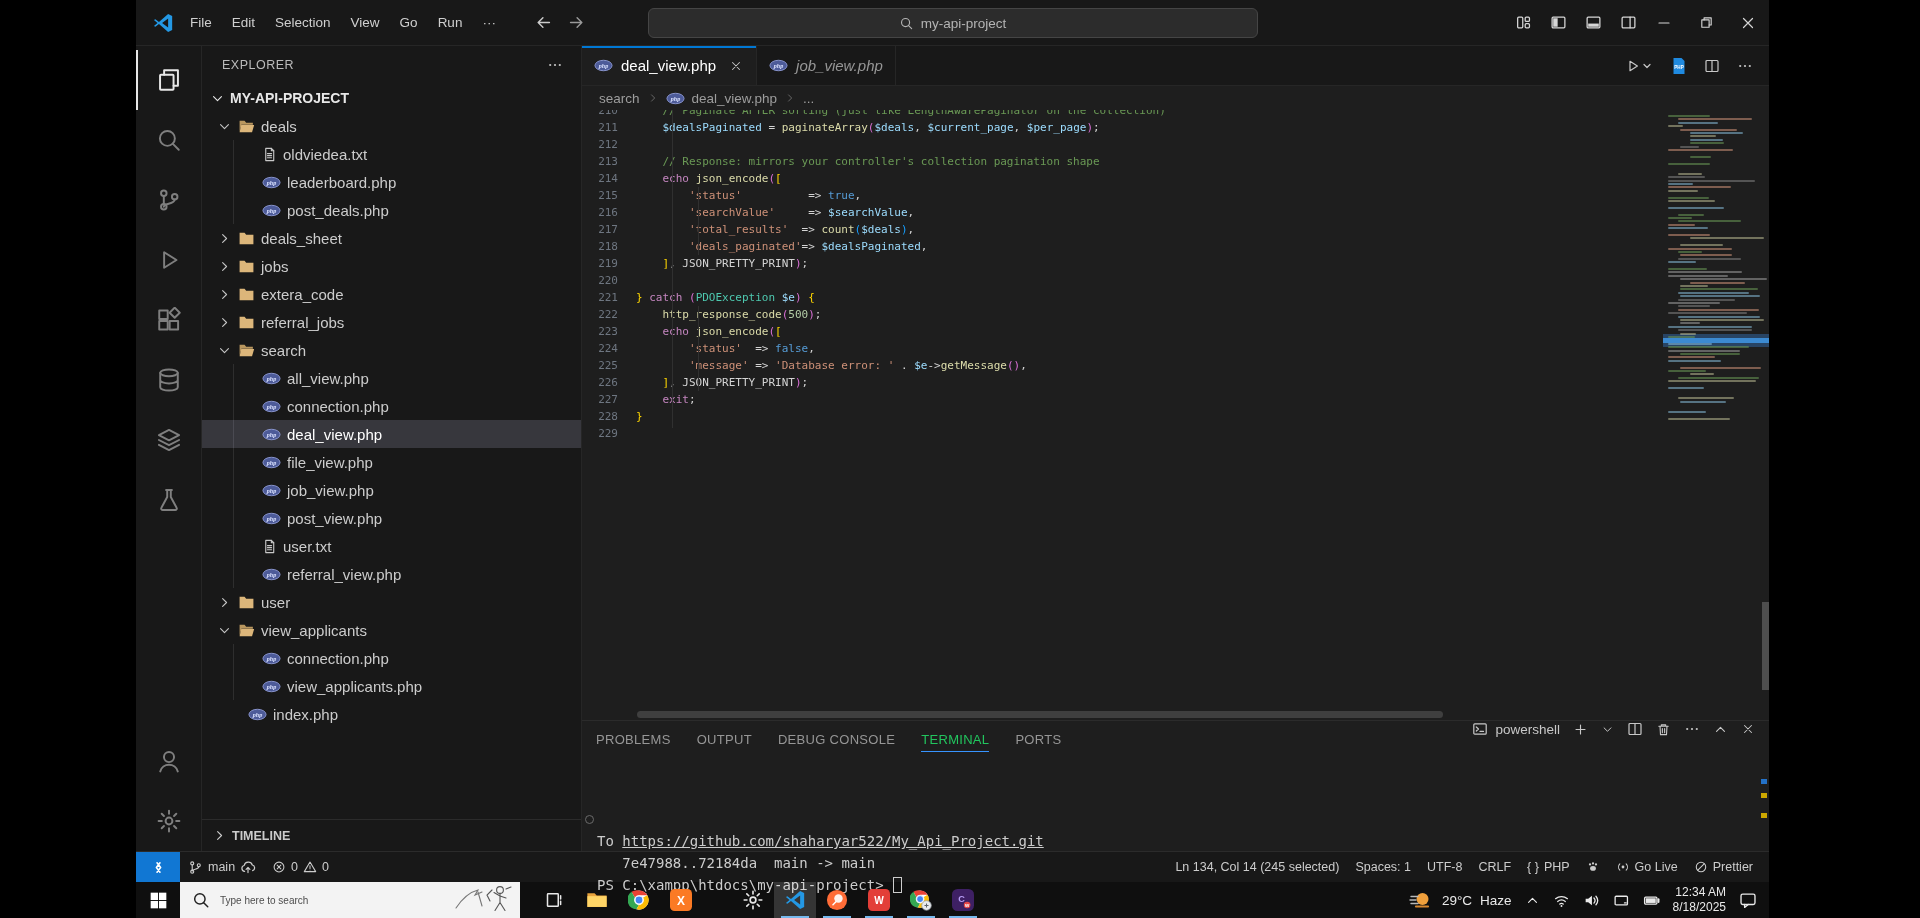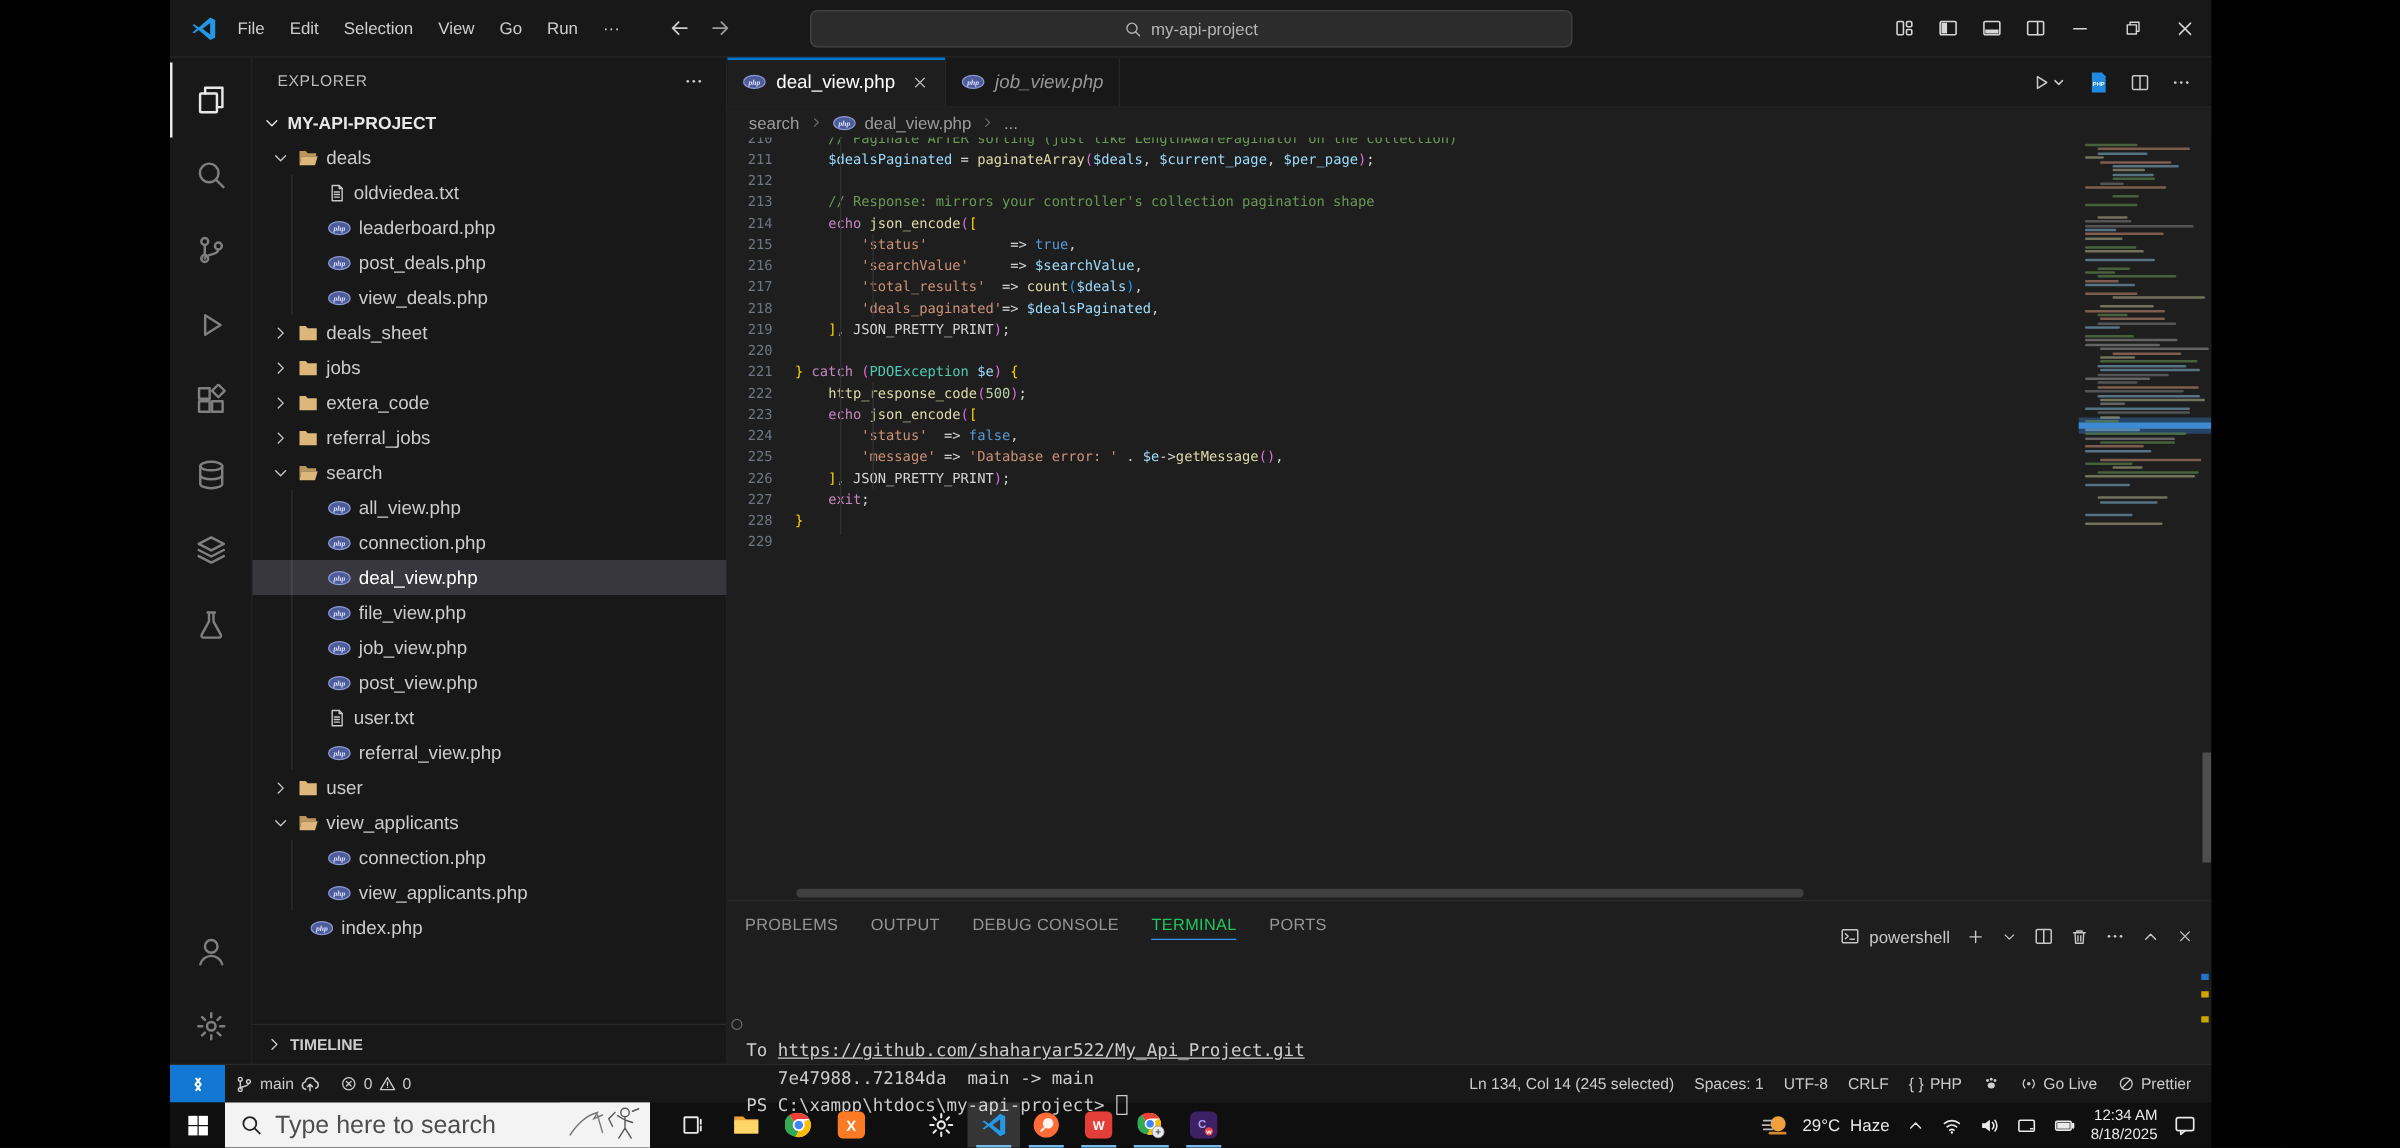--- a/index.html
+++ b/index.html
@@ -58,41 +58,41 @@
   .tok-pl{color:#d4d4d4}.tok-by{color:#ffd700}.tok-pb{color:#da70d6}.tok-bb{color:#179fff}
   .guide{position:absolute;width:1px;background:#303030}
   .minimap{position:absolute;right:0;top:0;bottom:0;width:106px}
   .mm-bar{position:absolute;height:2px;border-radius:1px}
   .mm-sel{position:absolute;left:0;right:0;top:224px;height:13px;background:rgba(56,124,204,0.40)}
   .mm-sel-core{position:absolute;left:0;right:0;top:228px;height:5px;background:#3f96e4;opacity:.85}
   .vthumb{position:absolute;right:0;top:492px;width:7px;height:88px;background:rgba(150,150,150,.40)}
   .hthumb{position:absolute;left:55px;bottom:2px;width:806px;height:7px;background:rgba(150,150,150,.28);border-radius:4px}
   
   .panel{height:131px;flex:none;border-top:1px solid #2b2b2b;background:#1e1e1e;display:flex;flex-direction:column;position:relative}
-  .panel-header{height:36px;flex:none;display:flex;align-items:flex-end;padding:0 14px;gap:20px}
+  .panel-header{height:36px;flex:none;display:flex;align-items:flex-start;padding:0 14px;gap:20px}
   .ptab{font-size:13px;color:#969696;height:100%;display:flex;align-items:center;position:relative;letter-spacing:.3px}
   .ptab.active{color:#22c55e}
   .ptab.active::after{content:'';position:absolute;left:0;right:0;bottom:5px;height:1.5px;background:#3794ff}
   .panel-right{margin-left:auto;display:flex;align-items:center;gap:13px;color:#c8c8c8;font-size:13.5px}
   .shell-chip{display:flex;align-items:center;gap:7px}
   .terminal{flex:1;position:relative;font-family:"DejaVu Sans Mono",monospace;font-size:14px;line-height:22px;color:#cccccc;padding:7px 0 0 15px;white-space:pre}
   .tline .link{text-decoration:underline}
   .term-cursor{display:inline-block;width:9px;height:16px;border:1px solid #cccccc;vertical-align:-3px;margin-left:1px}
   .term-dec{position:absolute;left:3px;top:58px;width:9px;height:9px;border:1.5px solid #6a6a6a;border-radius:50%}
   .rmark{position:absolute;right:2px;width:6px}
   
   .statusbar{height:31px;flex:none;background:#181818;border-top:1px solid #2b2b2b;display:flex;align-items:center;font-size:12.5px;color:#cccccc}
   .sb-remote{width:44px;height:100%;background:#1177d3;color:#fff;display:flex;align-items:center;justify-content:center;flex:none}
   .sb-item{display:flex;align-items:center;gap:5px;padding:0 8px;height:100%}
   .sb-right{margin-left:auto;display:flex;align-items:center;padding-right:8px}
   
   .taskbar{height:36px;flex:none;background:#0f0f0f;display:flex;align-items:center}
   .tb-start{width:44px;height:36px;display:flex;align-items:center;justify-content:center}
   .tb-search{width:340px;height:36px;background:#f3f3f3;display:flex;align-items:center;gap:10px;padding-left:12px;position:relative;flex:none}
-  .tb-search .ph{color:#4d4d4d;font-size:20px}
+  .tb-search .ph{color:#4d4d4d;font-size:10px}
   .tb-doodle{position:absolute;right:0;top:0;width:72px;height:36px}
   .tb-apps{display:flex;align-items:center;margin-left:14px}
   .tb-app{width:42px;height:36px;display:flex;align-items:center;justify-content:center;position:relative;color:#e8e8e8}
   .tb-app.gap{margin-left:30px}
   .tb-app.active{background:rgba(255,255,255,.16)}
   .tb-app.running::after{content:'';position:absolute;left:7px;right:7px;bottom:0;height:2px;background:#76b9ed}
   .tb-tray{margin-left:auto;display:flex;align-items:center;gap:13px;color:#eaeaea;font-size:13.5px;padding-right:12px}
   .tray-weather{display:flex;align-items:center;gap:8px}
   .tray-clock{text-align:right;font-size:12px;line-height:15px}
 </style>
@@ -328,30 +328,20 @@
           </div>
           <div class="trow lvl2">
             <span class="pad-file2"></span>
             <span class="ic">
               <svg width="19" height="13" viewBox="0 0 20 13">
                 <ellipse cx="10" cy="6.5" rx="9" ry="5.5" fill="#4d5b99" stroke="#8b97d0" stroke-width="1"></ellipse>
                 <text x="10" y="8.8" font-size="6.4" font-style="italic" font-weight="bold" fill="#dbe2ff" text-anchor="middle" font-family="Liberation Serif,serif">php</text>
               </svg>
             </span>
             <span>post_deals.php</span>
-          </div>
-          <div class="trow lvl2">
-            <span class="pad-file2"></span>
-            <span class="ic">
-              <svg width="19" height="13" viewBox="0 0 20 13">
-                <ellipse cx="10" cy="6.5" rx="9" ry="5.5" fill="#4d5b99" stroke="#8b97d0" stroke-width="1"></ellipse>
-                <text x="10" y="8.8" font-size="6.4" font-style="italic" font-weight="bold" fill="#dbe2ff" text-anchor="middle" font-family="Liberation Serif,serif">php</text>
-              </svg>
-            </span>
-            <span>view_deals.php</span>
           </div>
           <div class="trow">
             <span class="chev ic">
               <svg width="15" height="15" viewBox="0 0 16 16" fill="none" stroke="currentColor" stroke-width="1.2" stroke-linecap="round" stroke-linejoin="round">
                 <path d="M6 3.8 10.2 8 6 12.2"></path>
               </svg>
             </span>
             <span class="ic">
               <svg width="17" height="17" viewBox="0 0 16 16">
                 <path fill="#dcb67a" d="M1.5 2.6h4.7l1.5 1.8h6.8v9H1.5z"></path>

